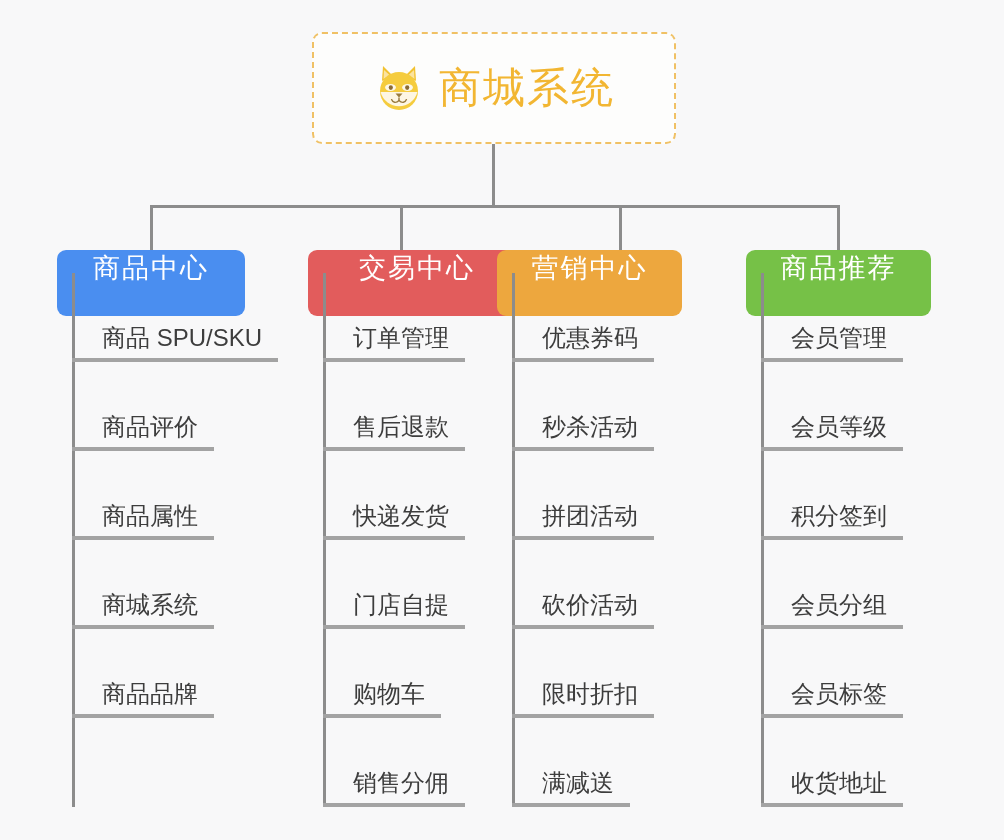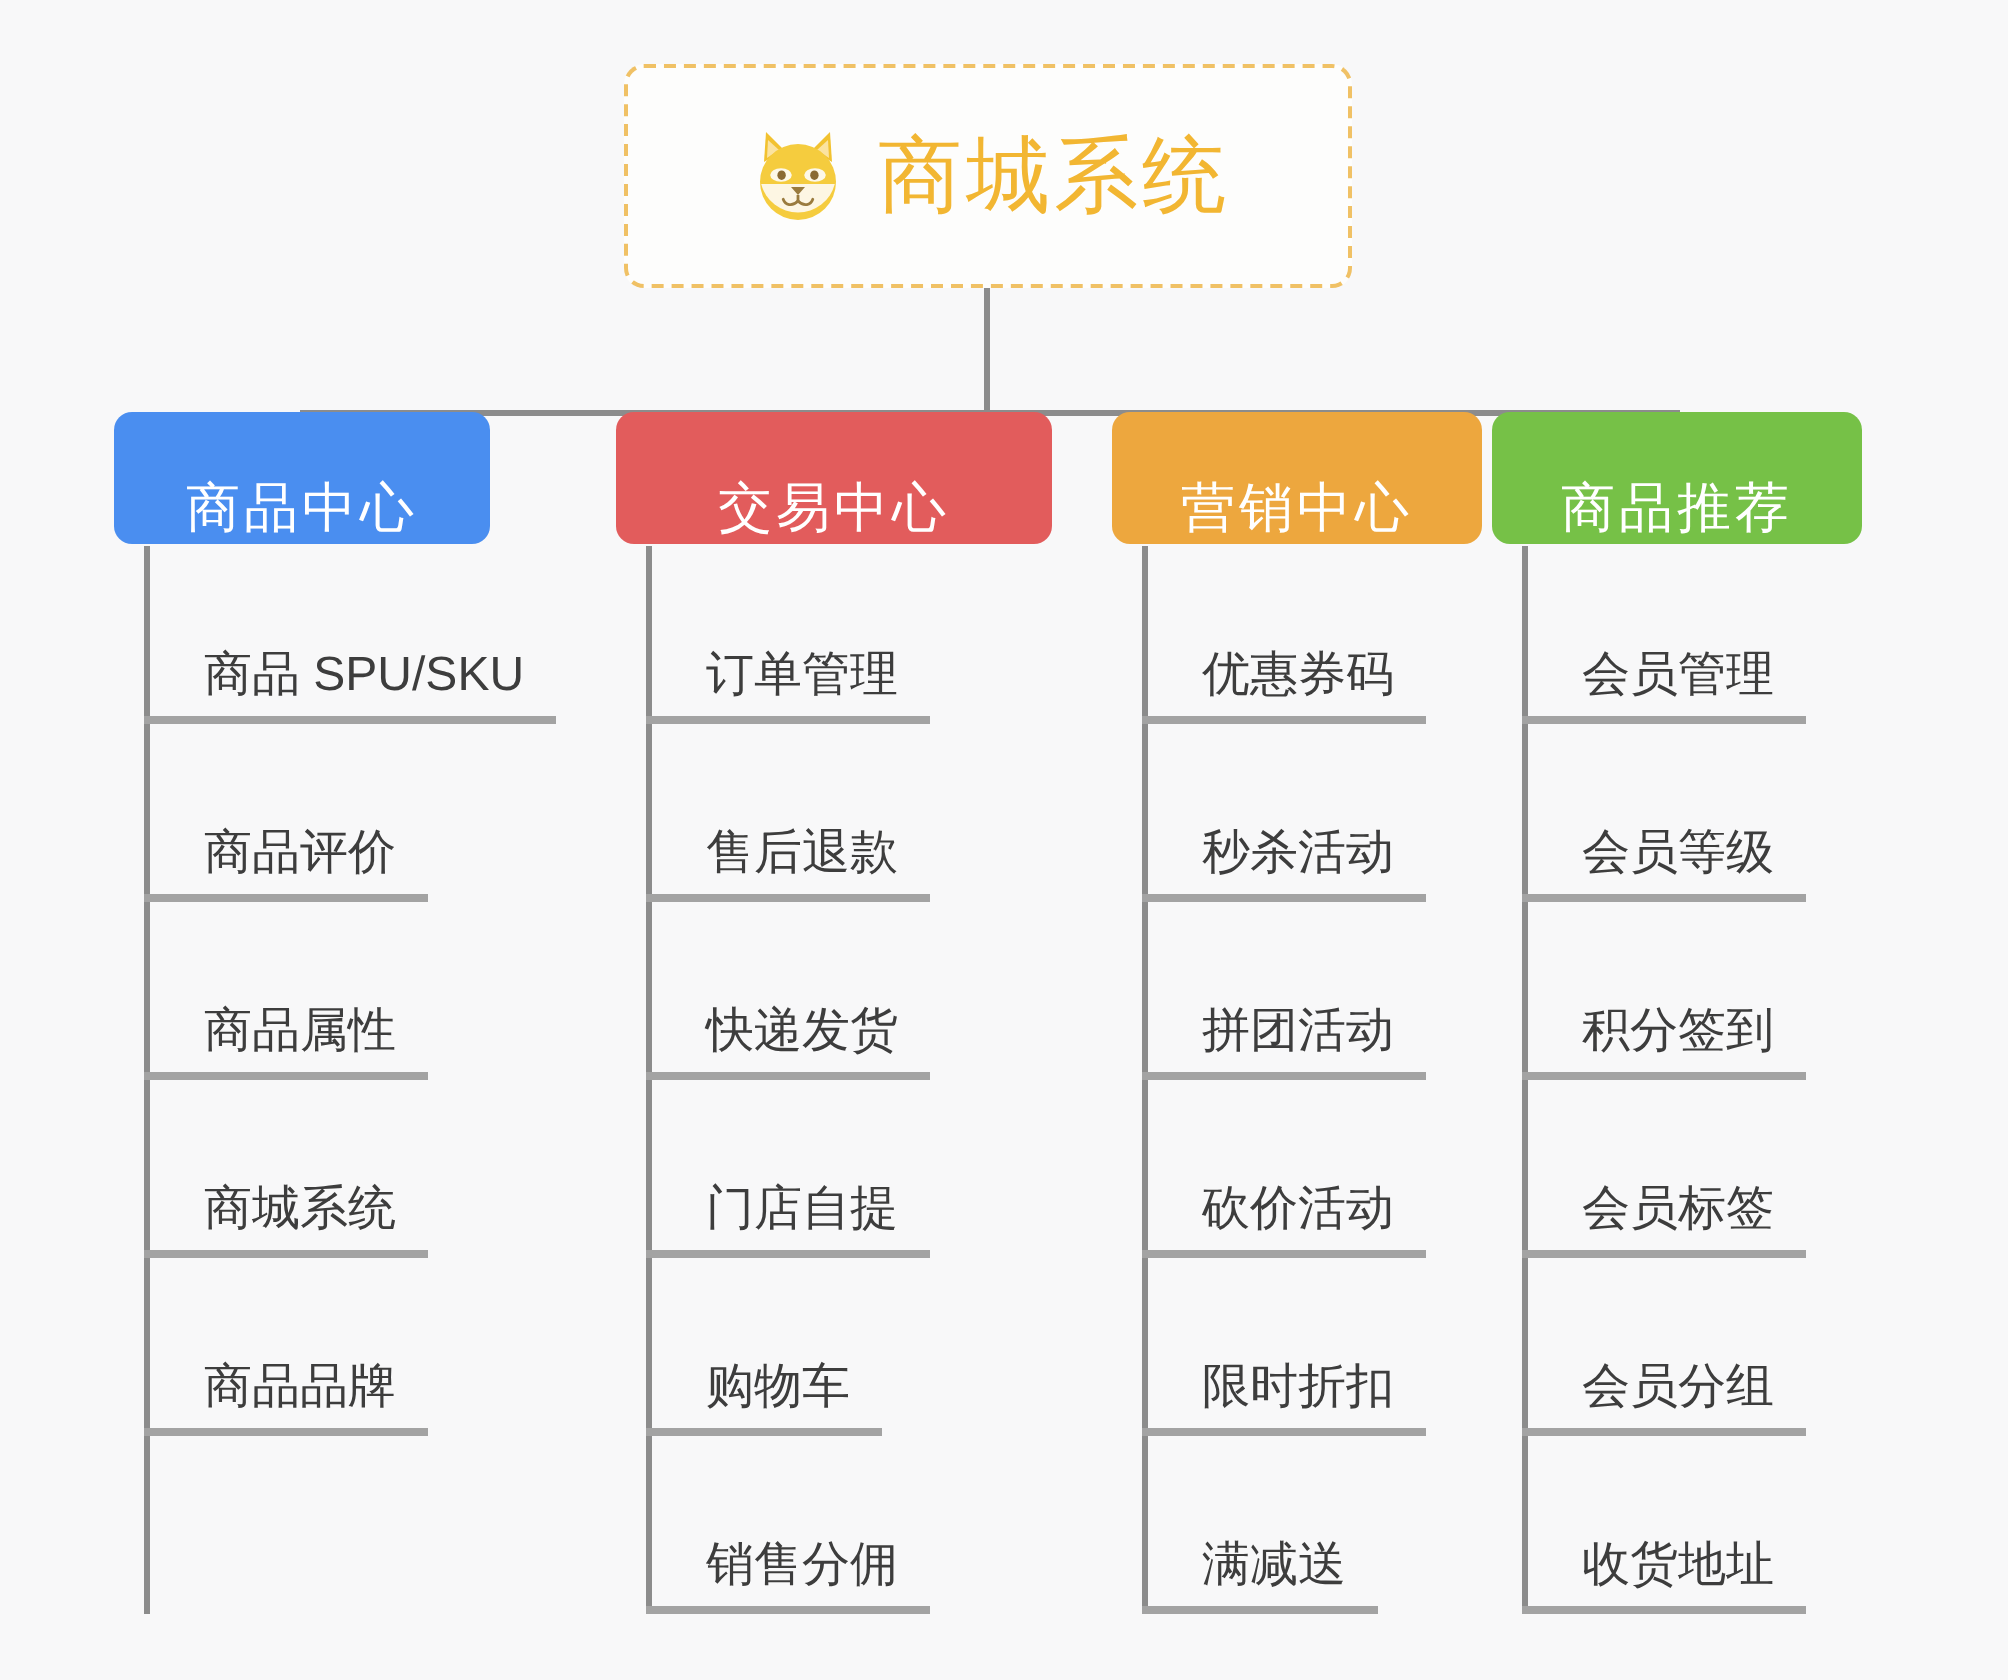--- a/index.html
+++ b/index.html
@@ -63,26 +63,27 @@
   
   .column {
     position: absolute;
     top: 206px;
   }
   .cat-header {
     box-sizing: border-box;
     height: 66px;
     border-radius: 9px;
     display: flex;
-    align-items: flex-end;
+    align-items: flex-start;
     justify-content: center;
     color: #ffffff;
     font-size: 27px;
     letter-spacing: 2px;
     white-space: nowrap;
+    margin-top: 44px;
   }
   .spine {
     position: absolute;
     width: 3px;
     background: #8c8c8c;
     top: 67px;
     left: 15px;
   }
   .leaf-list {
     position: absolute;
@@ -189,21 +190,21 @@
             <div class="leaf-inner"><span class="leaf-label">门店自提</span></div>
           </div>
           <div class="leaf">
             <div class="leaf-inner"><span class="leaf-label">购物车</span></div>
           </div>
           <div class="leaf">
             <div class="leaf-inner"><span class="leaf-label">销售分佣</span></div>
           </div>
         </div>
       </div>
-      <div class="column" style="left: 556px; width: 158px;">
+      <div class="column" style="left: 497px; width: 158px;">
         <div class="cat-header" style="background: rgb(237, 167, 62); width: 185px;">
           <span>营销中心</span>
         </div>
         <div class="spine" style="height: 534px;"></div>
         <div class="leaf-list">
           <div class="leaf">
             <div class="leaf-inner"><span class="leaf-label">优惠券码</span></div>
           </div>
           <div class="leaf">
             <div class="leaf-inner"><span class="leaf-label">秒杀活动</span></div>
@@ -231,25 +232,25 @@
           <div class="leaf">
             <div class="leaf-inner"><span class="leaf-label">会员管理</span></div>
           </div>
           <div class="leaf">
             <div class="leaf-inner"><span class="leaf-label">会员等级</span></div>
           </div>
           <div class="leaf">
             <div class="leaf-inner"><span class="leaf-label">积分签到</span></div>
           </div>
           <div class="leaf">
+            <div class="leaf-inner"><span class="leaf-label">会员分组</span></div>
+          </div>
+          <div class="leaf">
             <div class="leaf-inner"><span class="leaf-label">会员标签</span></div>
           </div>
           <div class="leaf">
-            <div class="leaf-inner"><span class="leaf-label">会员分组</span></div>
-          </div>
-          <div class="leaf">
             <div class="leaf-inner"><span class="leaf-label">收货地址</span></div>
           </div>
         </div>
       </div>
     </div>
 
 </div>
 
 </body></html>

